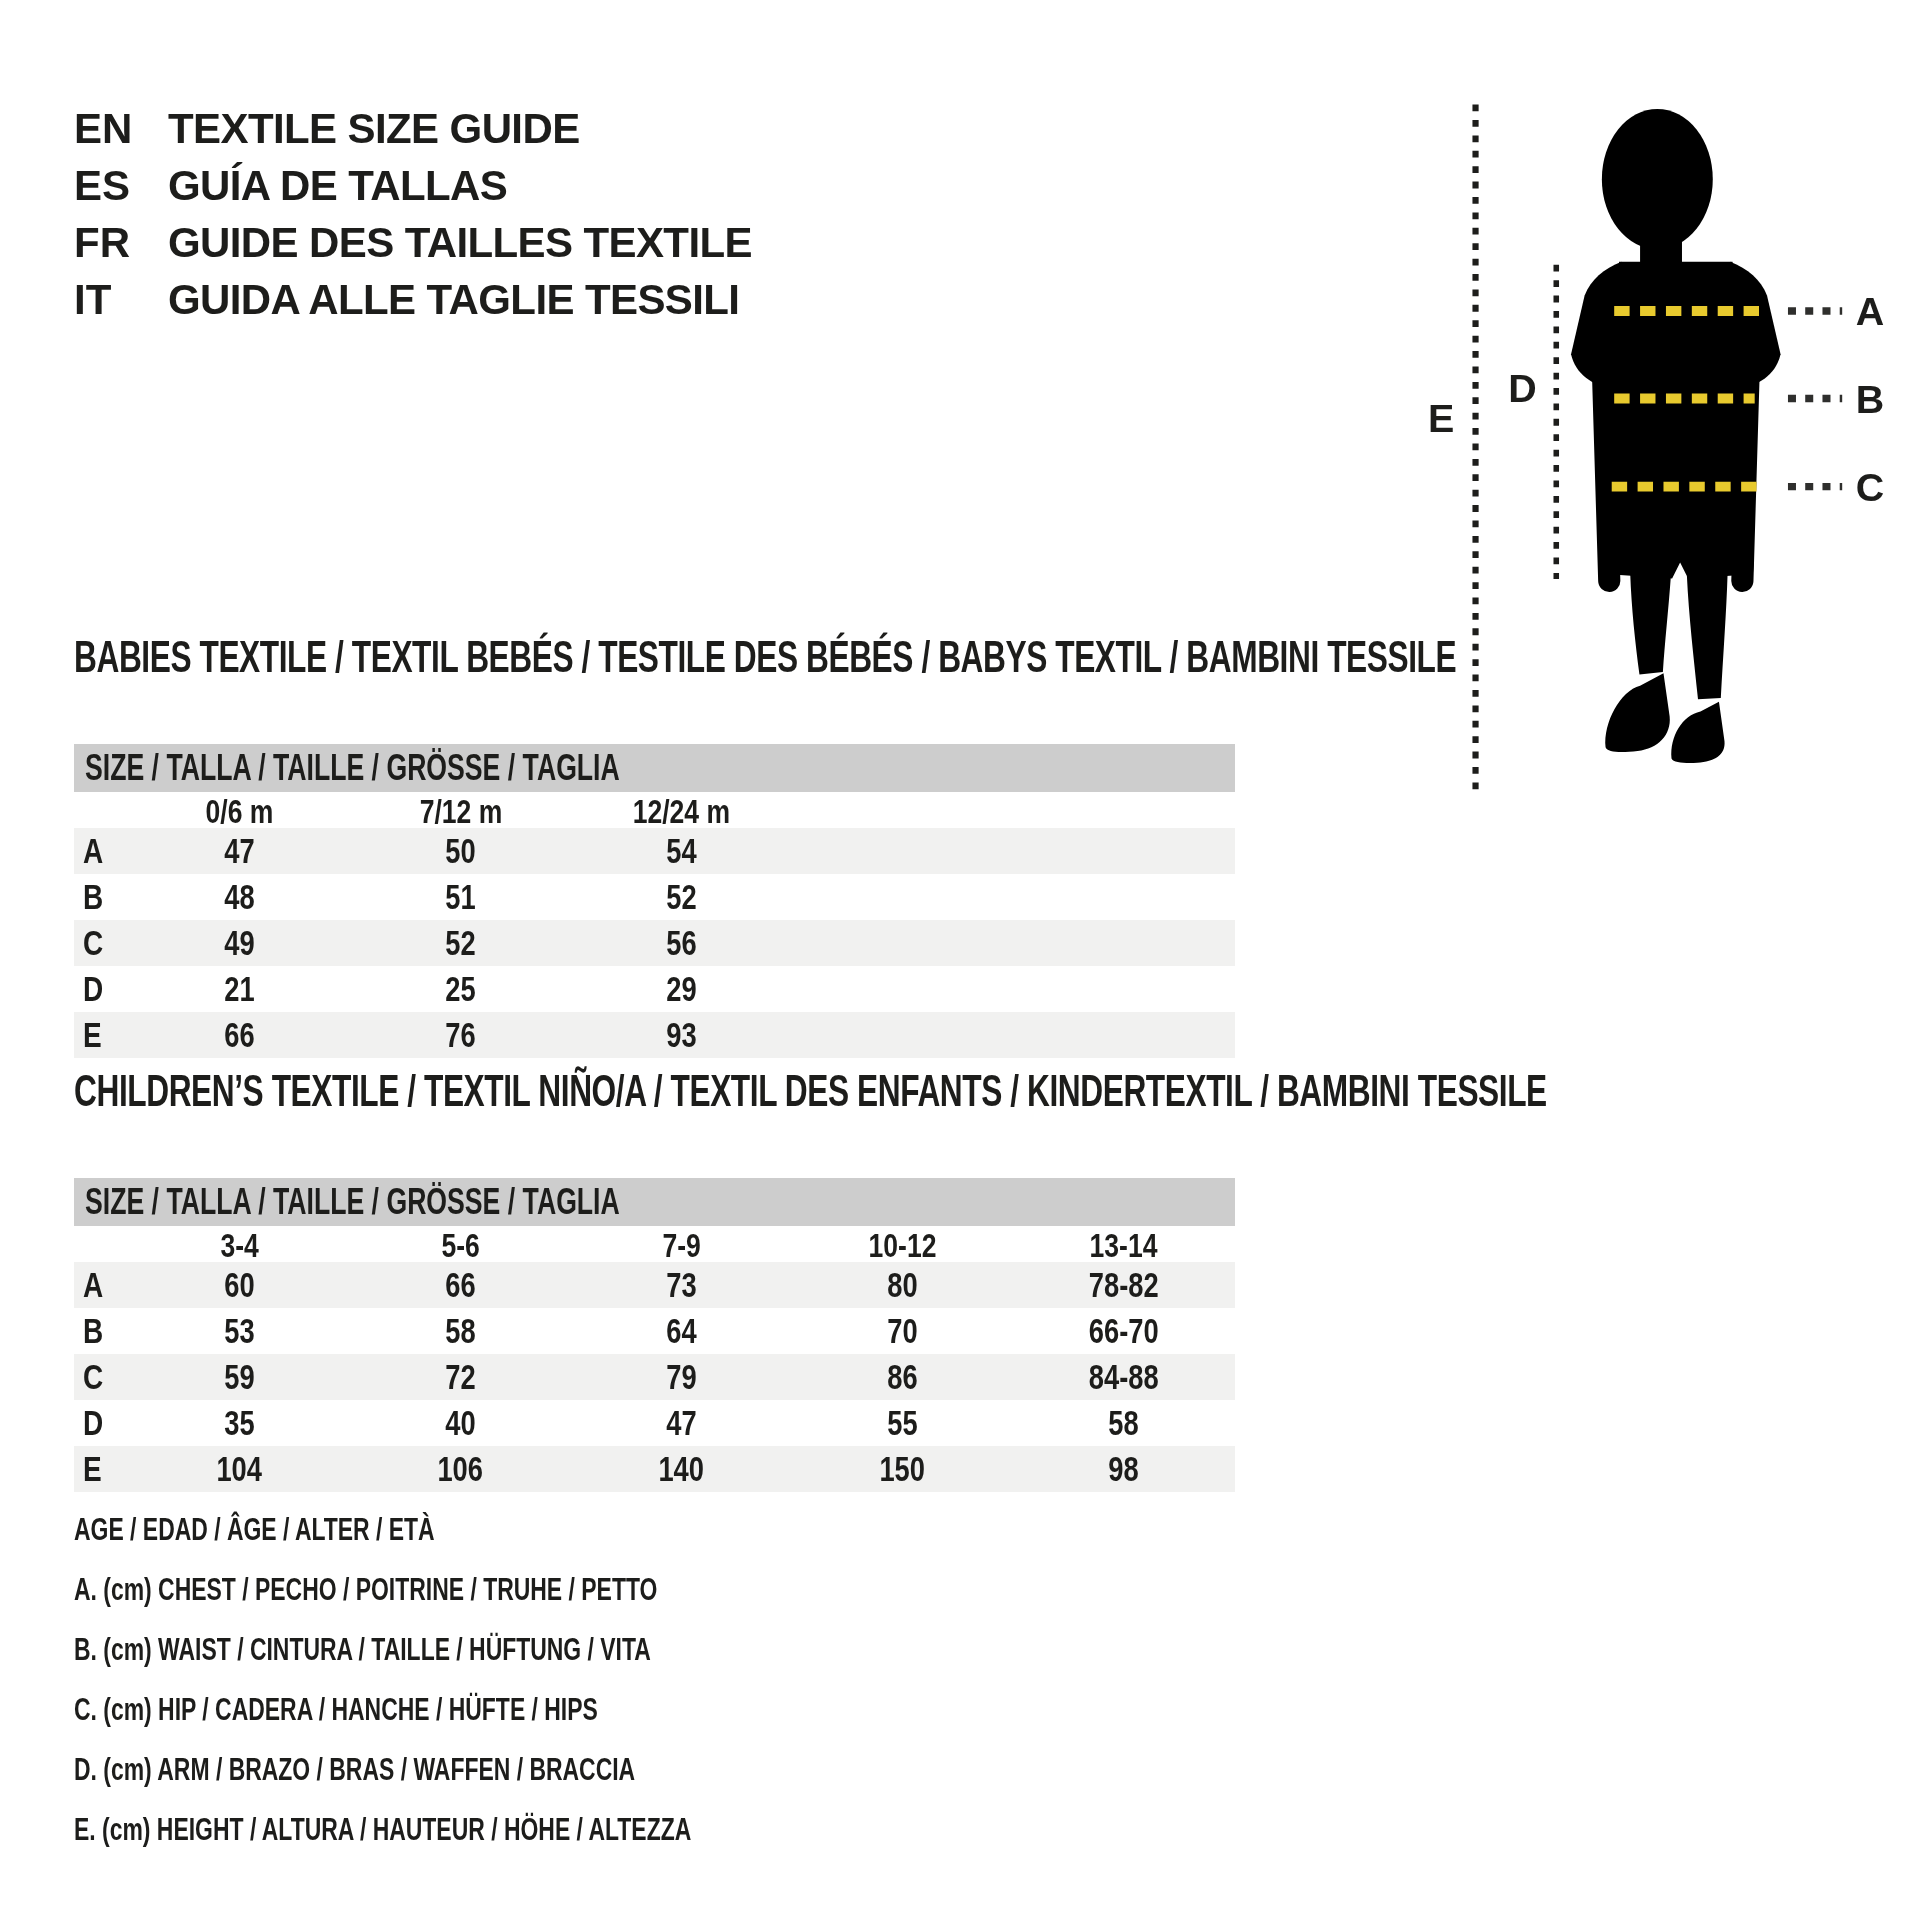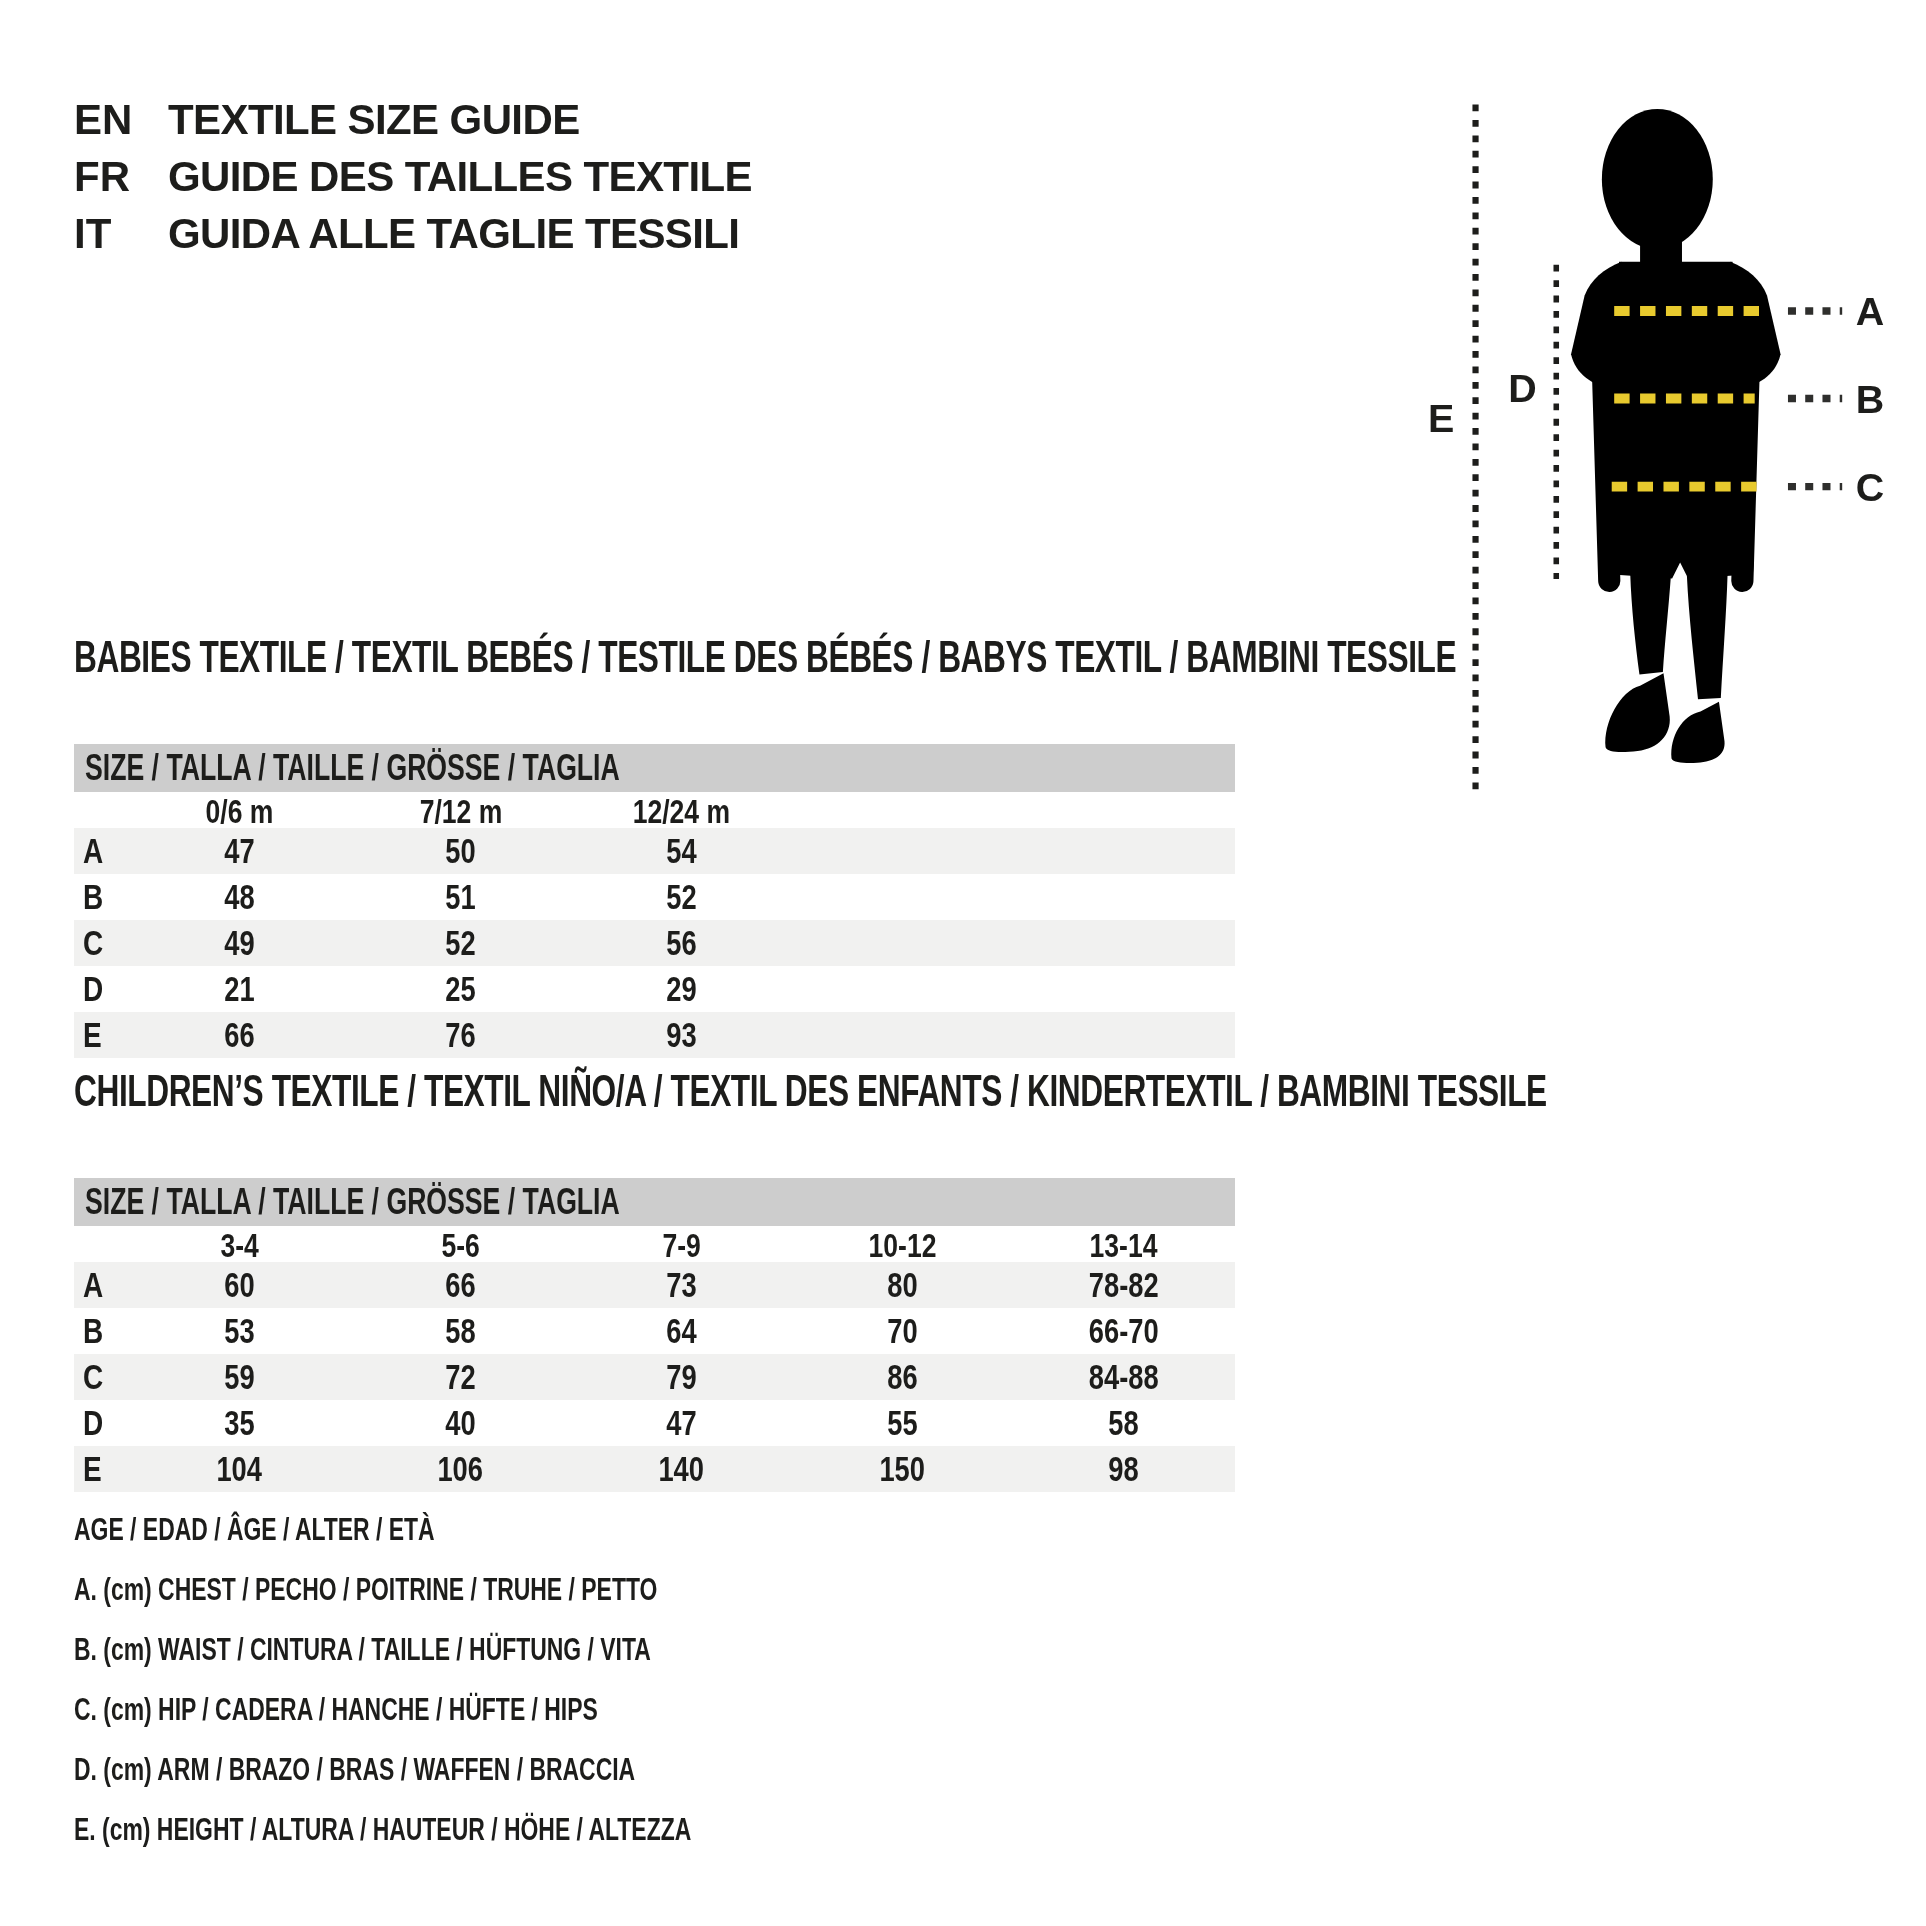--- a/index.html
+++ b/index.html
@@ -14,21 +14,21 @@
   html,body{background:#ffffff;}
   body{
     width:1926px;height:1926px;
     font-family:"Liberation Sans","DejaVu Sans",sans-serif;
     color:var(--ink);
   }
   .canvas{position:relative;width:1926px;height:1926px;background:#fff;overflow:hidden;}
 
   
   .lang-block{position:absolute;left:74px;top:96px;}
-  .lang-row{display:flex;height:57px;align-items:flex-start;font-size:42px;font-weight:bold;white-space:nowrap;}
+  .lang-row{display:flex;height:57px;align-items:flex-end;font-size:42px;font-weight:bold;white-space:nowrap;}
   .lang-code{display:inline-block;width:94px;}
   .lang-title{display:inline-block;letter-spacing:-0.6px;}
 
   
   .condL{display:inline-block;transform:scaleX(0.74);transform-origin:0 50%;white-space:nowrap;}
   .ctext{display:inline-block;transform:scaleX(0.78);transform-origin:50% 50%;white-space:nowrap;}
   .ltext{display:inline-block;transform:scaleX(0.80);transform-origin:0 50%;white-space:nowrap;}
 
   
   .section-title{
@@ -67,20 +67,24 @@
 </style>
 </head>
 <body>
 
 <div class="canvas">
 
   <section class="lang-block">
       <div class="lang-row">
         <span class="lang-code">EN</span>
         <span class="lang-title">TEXTILE SIZE GUIDE</span>
+      </div>
+      <div class="lang-row">
+        <span class="lang-code">ES</span>
+        <span class="lang-title">GUÍA DE TALLAS</span>
       </div>
       <div class="lang-row">
         <span class="lang-code">FR</span>
         <span class="lang-title">GUIDE DES TAILLES TEXTILE</span>
       </div>
       <div class="lang-row">
         <span class="lang-code">IT</span>
         <span class="lang-title">GUIDA ALLE TAGLIE TESSILI</span>
       </div>
     </section>

